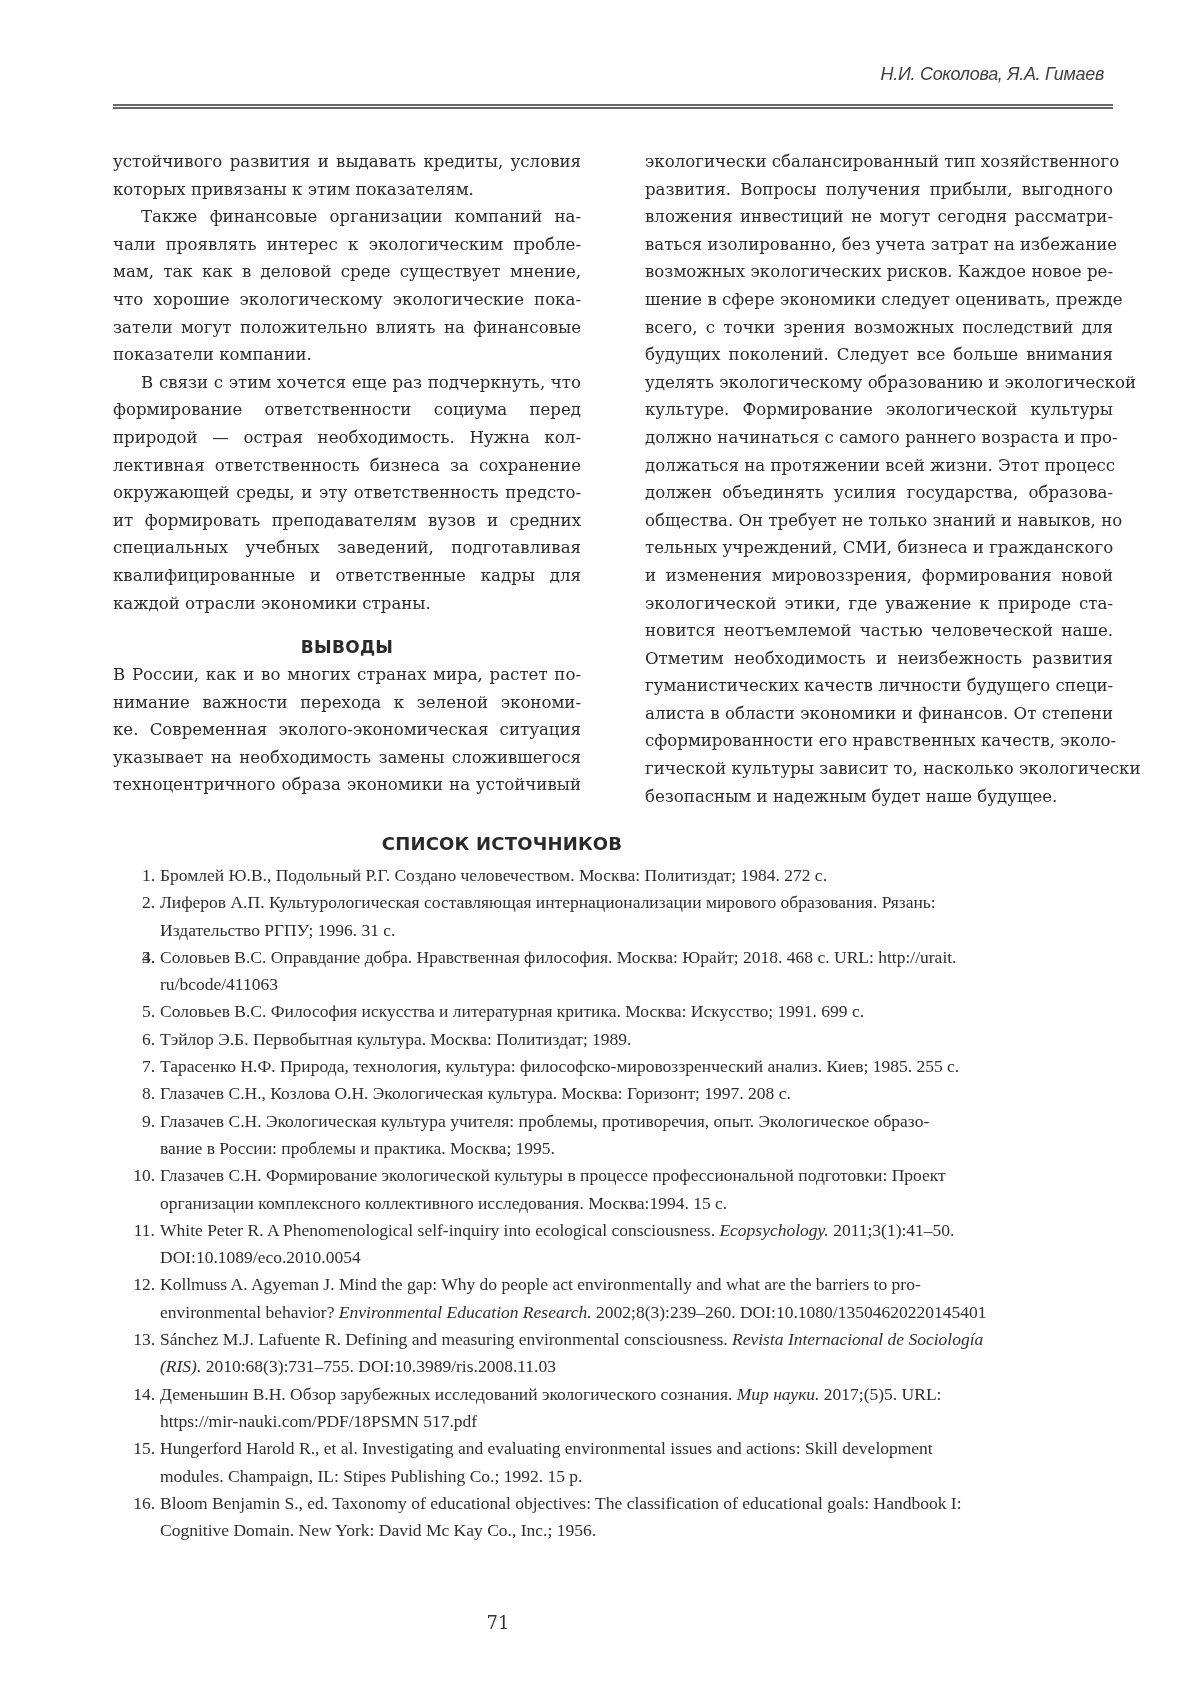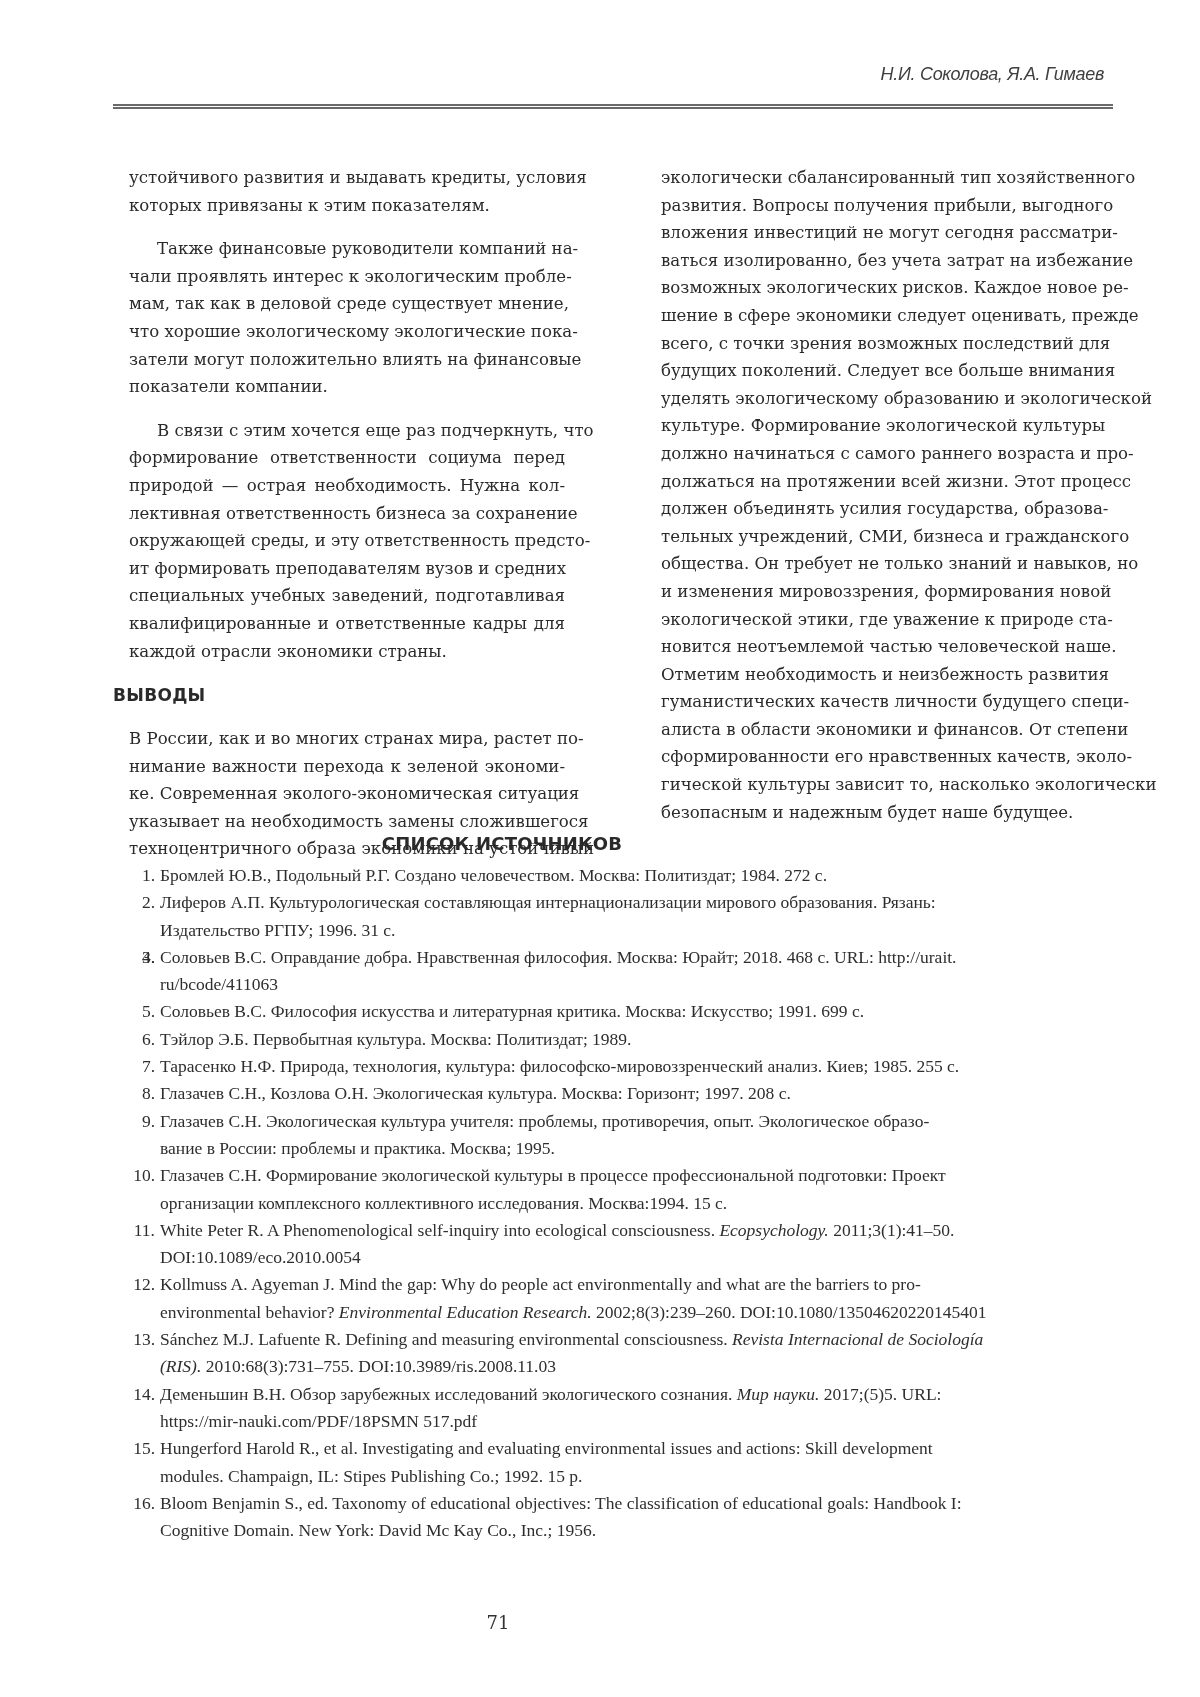--- a/index.html
+++ b/index.html
@@ -4,25 +4,25 @@
   <style>
     html, body { margin: 0; padding: 0; background: #ffffff; }
     body { width: 1200px; height: 1697px; position: relative; overflow: hidden;
            font-family: "DejaVu Serif", "Liberation Serif", serif; color: #2a2a2a; }
     .running-head { position: absolute; top: 64px; right: 96px; font-family: "Liberation Sans", "DejaVu Sans", sans-serif;
                     font-style: italic; font-size: 18px; color: #404040; letter-spacing: -0.3px; }
     .head-rule { position: absolute; left: 113px; top: 104px; width: 1000px; height: 5px;
                  border-top: 2px solid #6a6a6a; border-bottom: 2px solid #6a6a6a; box-sizing: border-box; }
     .columns { position: absolute; left: 113px; top: 148px; width: 1000px; display: flex; justify-content: space-between; }
     .col { width: 468px; font-size: 16.6px; line-height: 27.6px; text-align: justify; }
-    .col p { margin: 16px; }
+    .col p { margin: 0; }
     .col .line { display: block; white-space: nowrap; text-align: justify; text-align-last: justify; }
     .col .line.last { text-align-last: left; }
     .section-heading { font-family: "DejaVu Sans", "Liberation Sans", sans-serif; font-weight: bold; font-size: 17px;
-                       margin: 16px 0 0 0; line-height: 28px; letter-spacing: 0.3px; }
+                       text-align: center; margin: 16px 0 0 0; line-height: 28px; letter-spacing: 0.3px; }
     .refs-heading { position: absolute; top: 833px; left: 0; width: 1004px; text-align: center;
                     font-family: "DejaVu Sans", "Liberation Sans", sans-serif; font-weight: bold; font-size: 18px; letter-spacing: 0.2px; }
     .refs { position: absolute; top: 862px; left: 113px; width: 1000px; margin: 0; padding: 0; list-style: none;
             font-family: "Liberation Serif", "DejaVu Serif", serif; font-size: 17.5px; line-height: 27.3px; color: #2e2e2e; }
     .refs li { position: relative; padding-left: 47px; }
     .refs .num { position: absolute; left: 8px; width: 34px; text-align: right; }
     .refs .num.two { left: 0px; width: 42px; }
     .refs em { font-style: italic; }
     .page-number { position: absolute; top: 1612px; left: 0; width: 996px; text-align: center; font-size: 18px; color: #333; }
   </style>
@@ -32,21 +32,21 @@
 <div class="running-head">Н.И. Соколова, Я.А. Гимаев</div>
 <div class="head-rule"></div>
 
 <div class="columns">
   <div class="col">
     <p>
       <span class="line">устойчивого развития и выдавать кредиты, условия</span>
       <span class="line last">которых привязаны к этим показателям.</span>
     </p>
     <p>
-      <span class="line" style="padding-left:28px">Также финансовые руководители компаний на-</span>
+      <span class="line" style="padding-left:28px">Также финансовые организации компаний на-</span>
       <span class="line">чали проявлять интерес к экологическим пробле-</span>
       <span class="line">мам, так как в деловой среде существует мнение,</span>
       <span class="line">что хорошие экологическому экологические пока-</span>
       <span class="line">затели могут положительно влиять на финансовые</span>
       <span class="line last">показатели компании.</span>
     </p>
     <p>
       <span class="line" style="padding-left:28px">В связи с этим хочется еще раз подчеркнуть, что</span>
       <span class="line">формирование ответственности социума перед</span>
       <span class="line">природой — острая необходимость. Нужна кол-</span>
@@ -75,22 +75,22 @@
       <span class="line">ваться изолированно, без учета затрат на избежание</span>
       <span class="line">возможных экологических рисков. Каждое новое ре-</span>
       <span class="line">шение в сфере экономики следует оценивать, прежде</span>
       <span class="line">всего, с точки зрения возможных последствий для</span>
       <span class="line">будущих поколений. Следует все больше внимания</span>
       <span class="line">уделять экологическому образованию и экологической</span>
       <span class="line">культуре. Формирование экологической культуры</span>
       <span class="line">должно начинаться с самого раннего возраста и про-</span>
       <span class="line">должаться на протяжении всей жизни. Этот процесс</span>
       <span class="line">должен объединять усилия государства, образова-</span>
+      <span class="line">общества. Он требует не только знаний и навыков, но</span>
       <span class="line">тельных учреждений, СМИ, бизнеса и гражданского</span>
-      <span class="line">общества. Он требует не только знаний и навыков, но</span>
       <span class="line">и изменения мировоззрения, формирования новой</span>
       <span class="line">экологической этики, где уважение к природе ста-</span>
       <span class="line">новится неотъемлемой частью человеческой наше.</span>
       <span class="line">Отметим необходимость и неизбежность развития</span>
       <span class="line">гуманистических качеств личности будущего специ-</span>
       <span class="line">алиста в области экономики и финансов. От степени</span>
       <span class="line">сформированности его нравственных качеств, эколо-</span>
       <span class="line">гической культуры зависит то, насколько экологически</span>
       <span class="line last">безопасным и надежным будет наше будущее.</span>
     </p>

